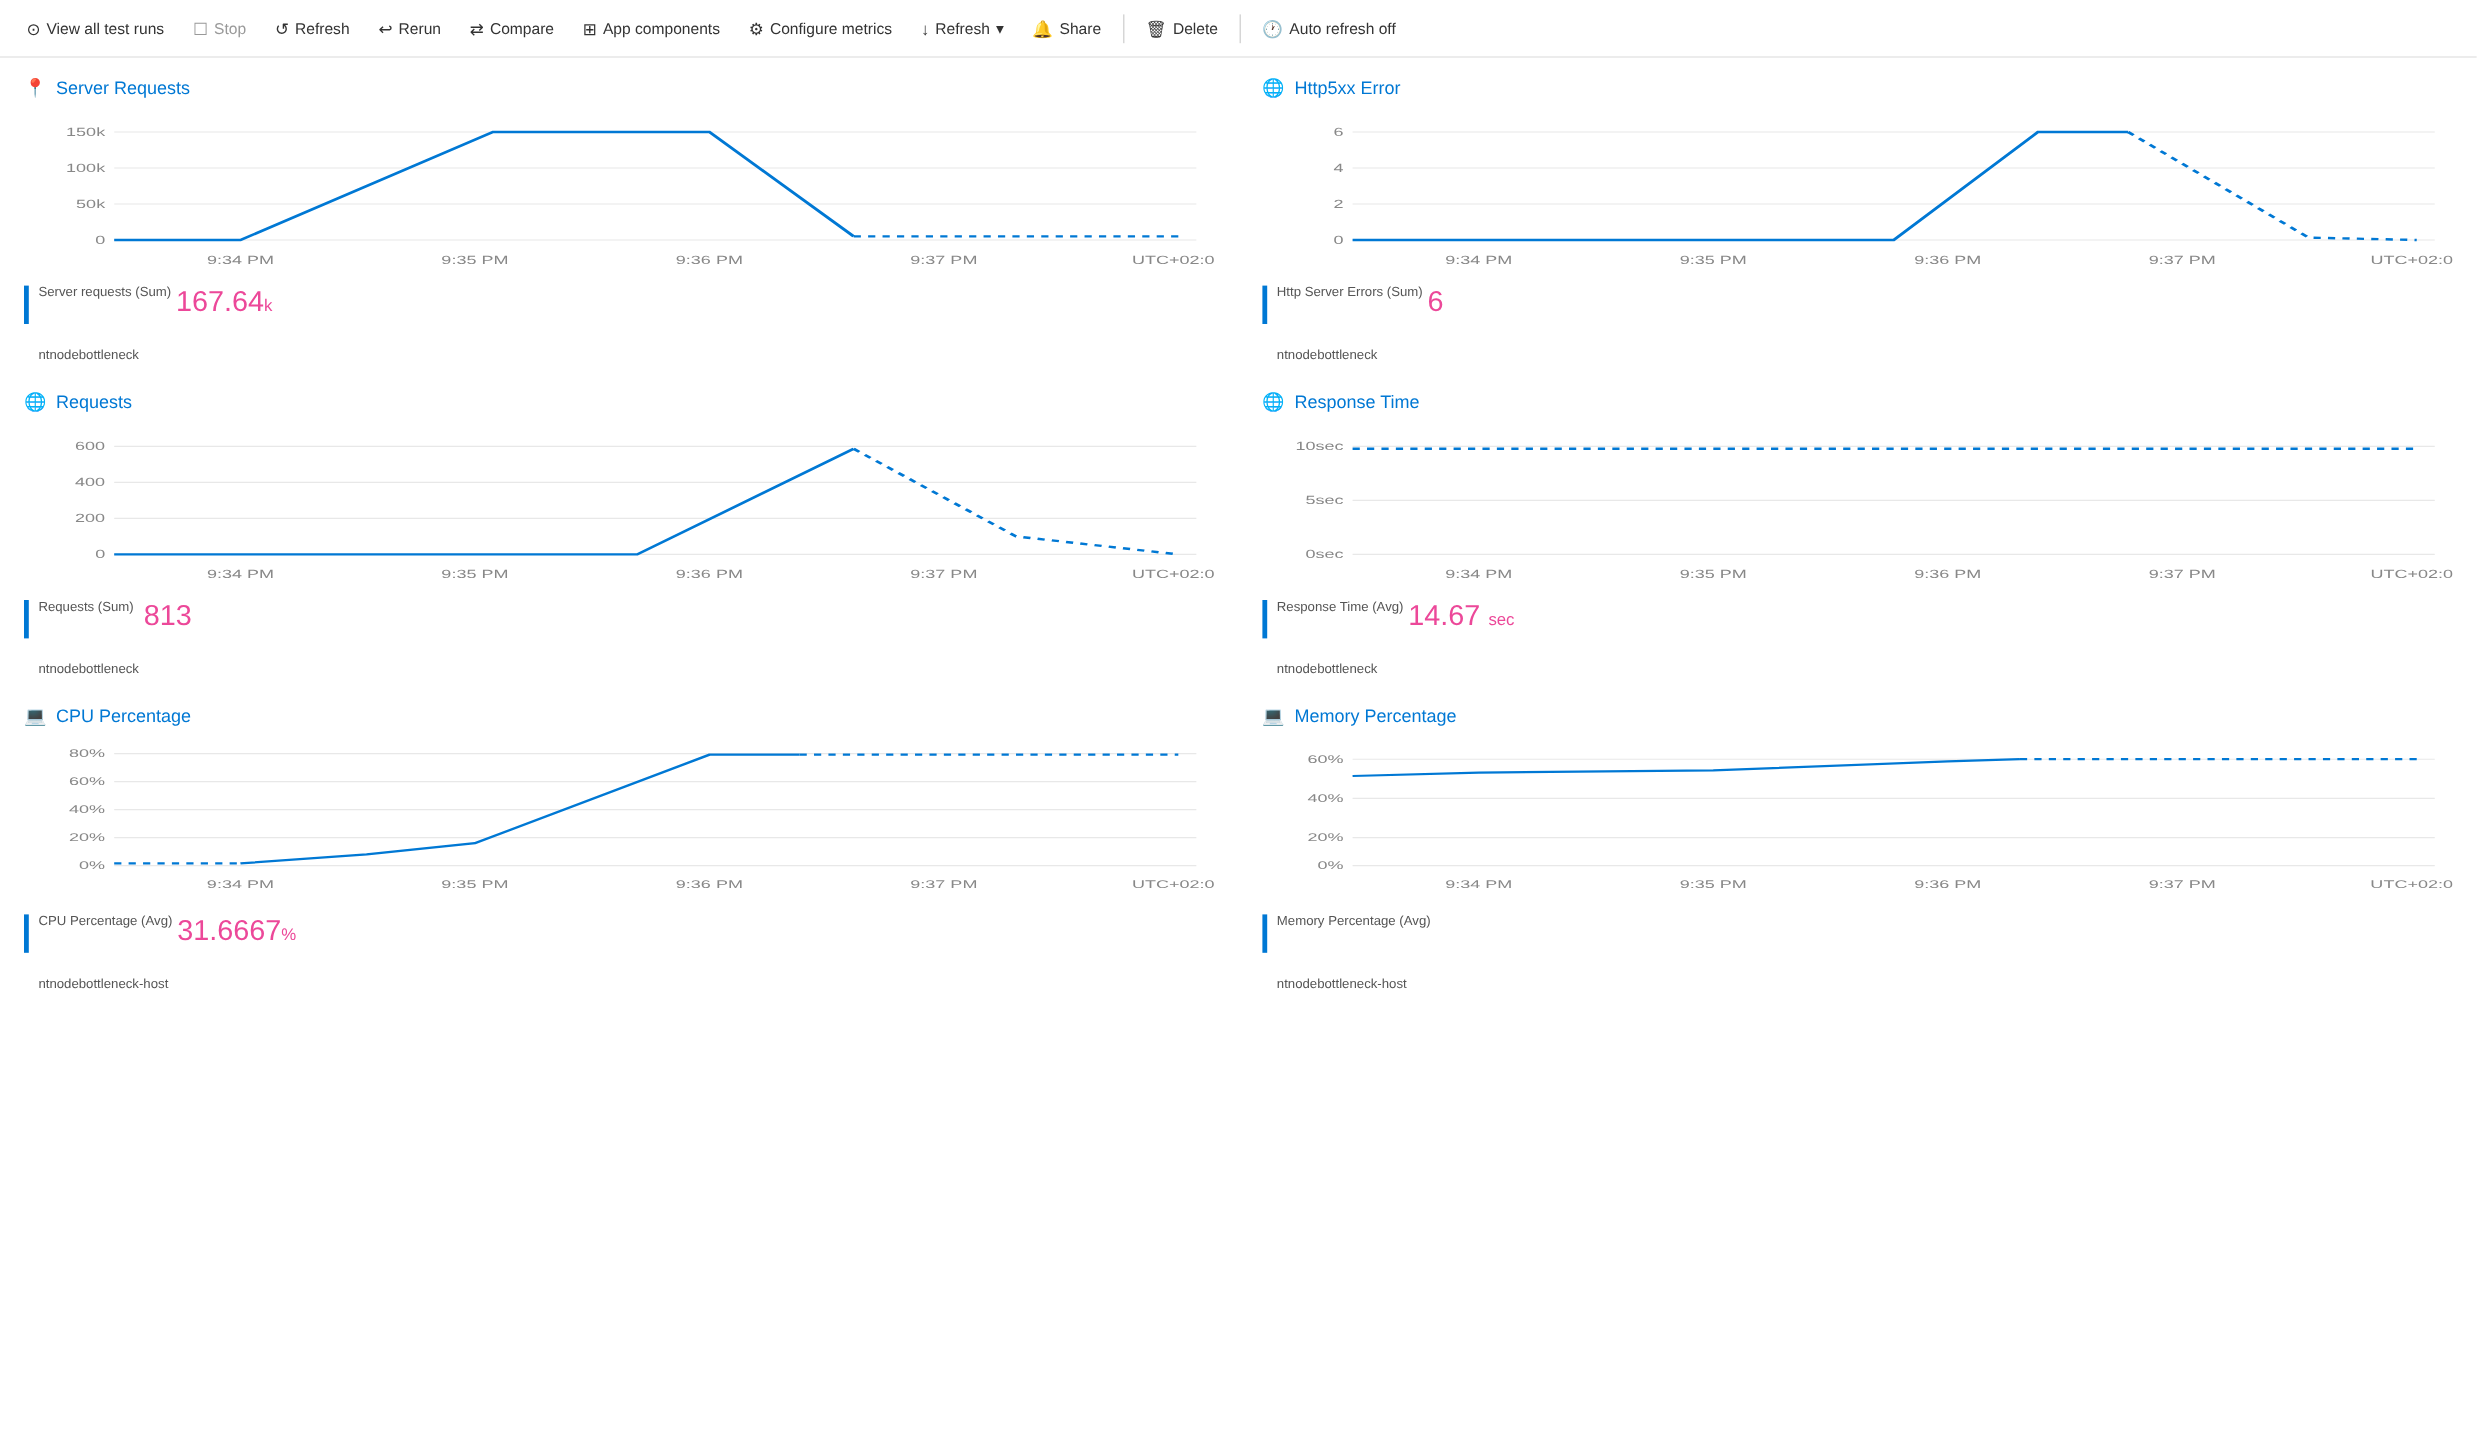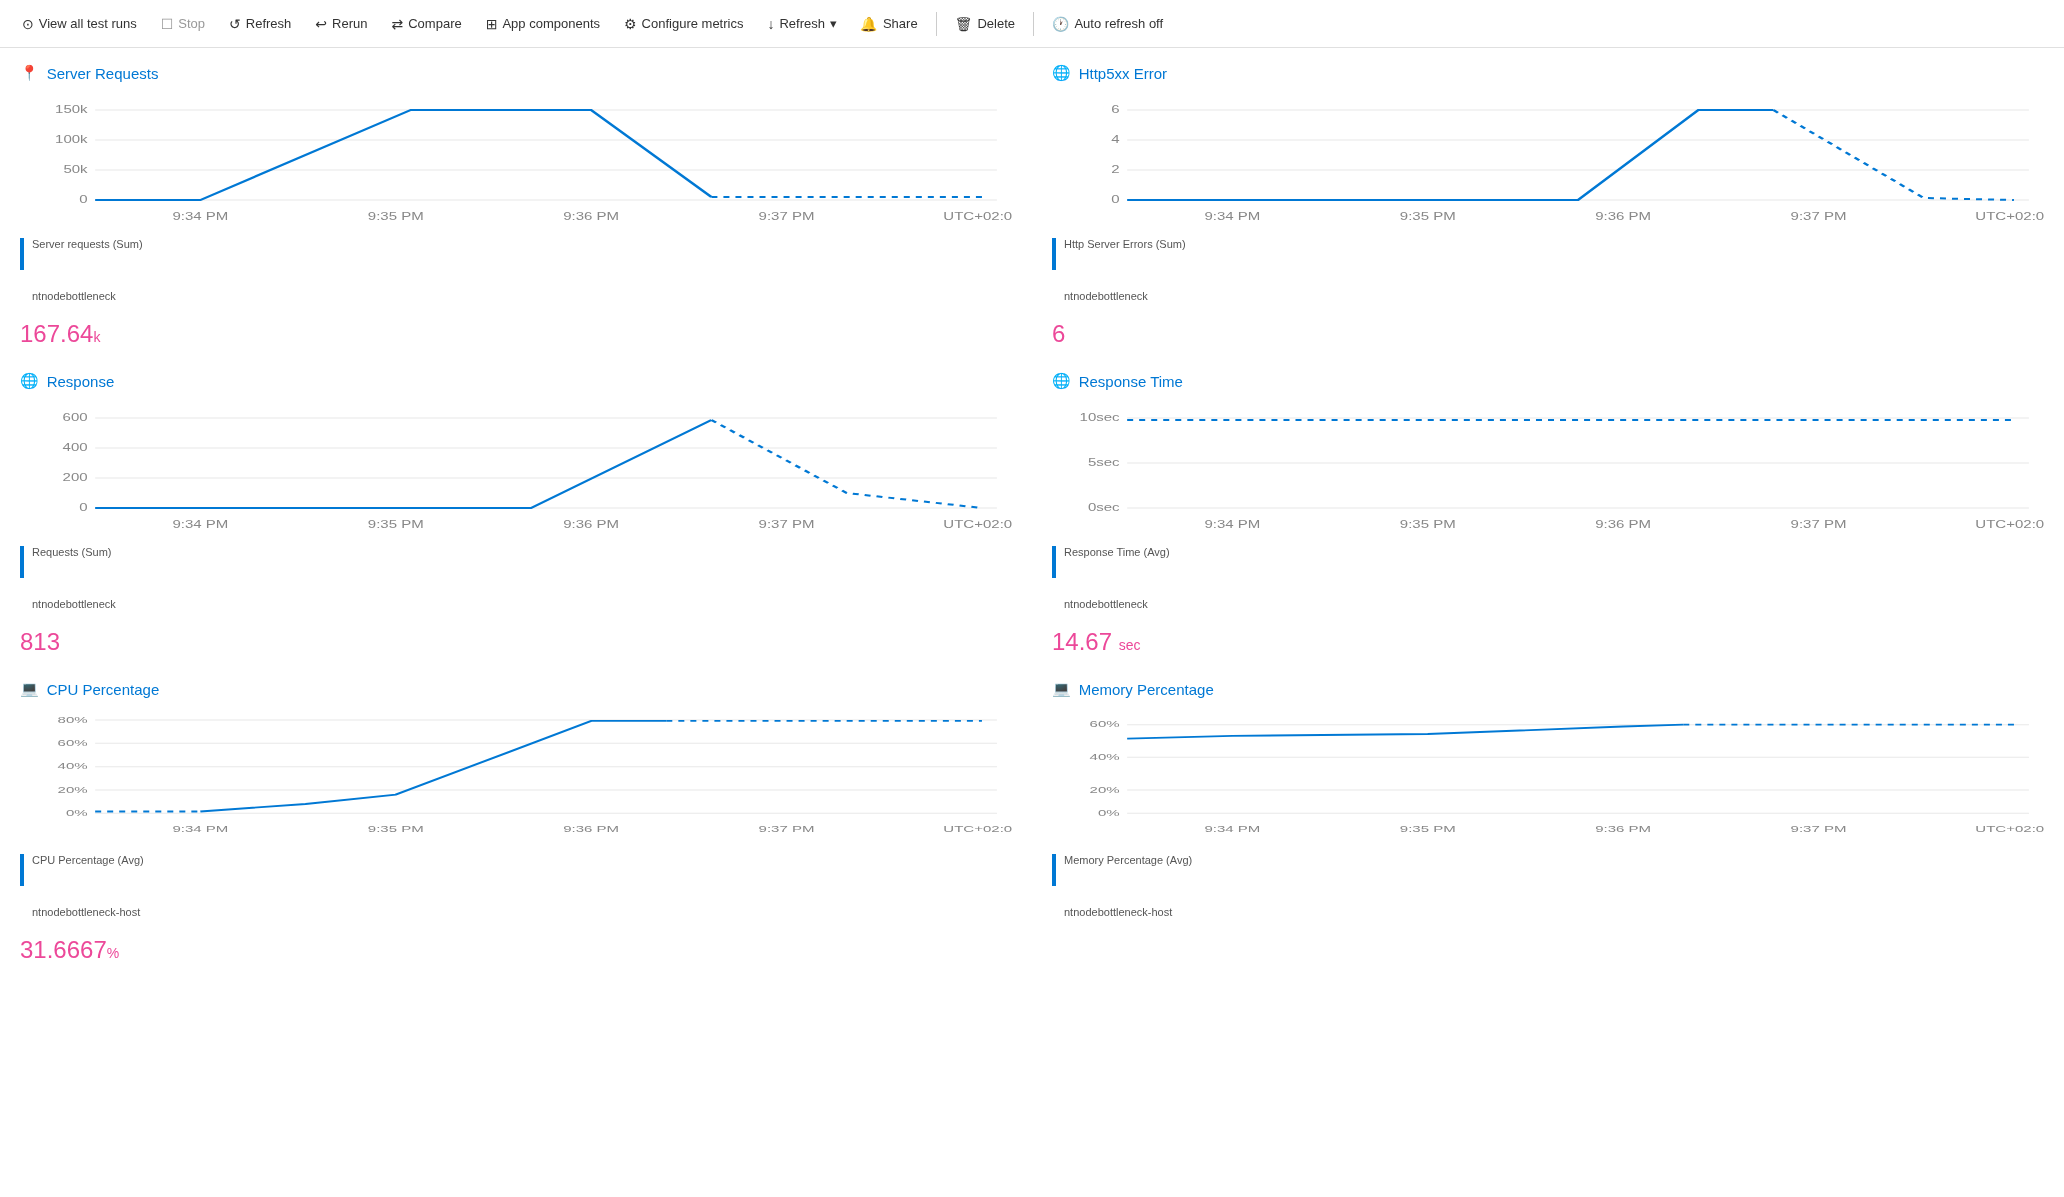--- a/index.html
+++ b/index.html
@@ -64,22 +64,22 @@
       margin-bottom: 8px;
     }
 
     .chart-svg {
       width: 100%;
       height: 100%;
     }
 
     .chart-legend {
       display: flex;
-      flex-direction: column;
-      gap: 18px;
+      flex-direction: row;
+      gap: 4px;
       margin-top: 4px;
     }
     .legend-bar {
       width: 4px;
       height: 32px;
       background: #0078d4;
       display: inline-block;
       margin-right: 8px;
       vertical-align: middle;
     }
@@ -247,21 +247,21 @@
         </div>
         <div class="legend-value">
           <span>6</span><span class="unit"></span>
         </div>
       </div>
     </div>
 
     <div class="chart-card">
       <div class="chart-title">
         <span style="color:#0078d4;">🌐</span>
-        <span>Response</span>
+        <span>Requests</span>
       </div>
       <div class="chart-area">
         <svg class="chart-svg" viewBox="0 0 660 140" preserveAspectRatio="none">
           <line x1="50" y1="20" x2="650" y2="20" class="grid-line"></line>
           <line x1="50" y1="50" x2="650" y2="50" class="grid-line"></line>
           <line x1="50" y1="80" x2="650" y2="80" class="grid-line"></line>
           <line x1="50" y1="110" x2="650" y2="110" class="grid-line"></line>
           <text x="45" y="23" class="y-label" text-anchor="end">600</text>
           <text x="45" y="53" class="y-label" text-anchor="end">400</text>
           <text x="45" y="83" class="y-label" text-anchor="end">200</text>

